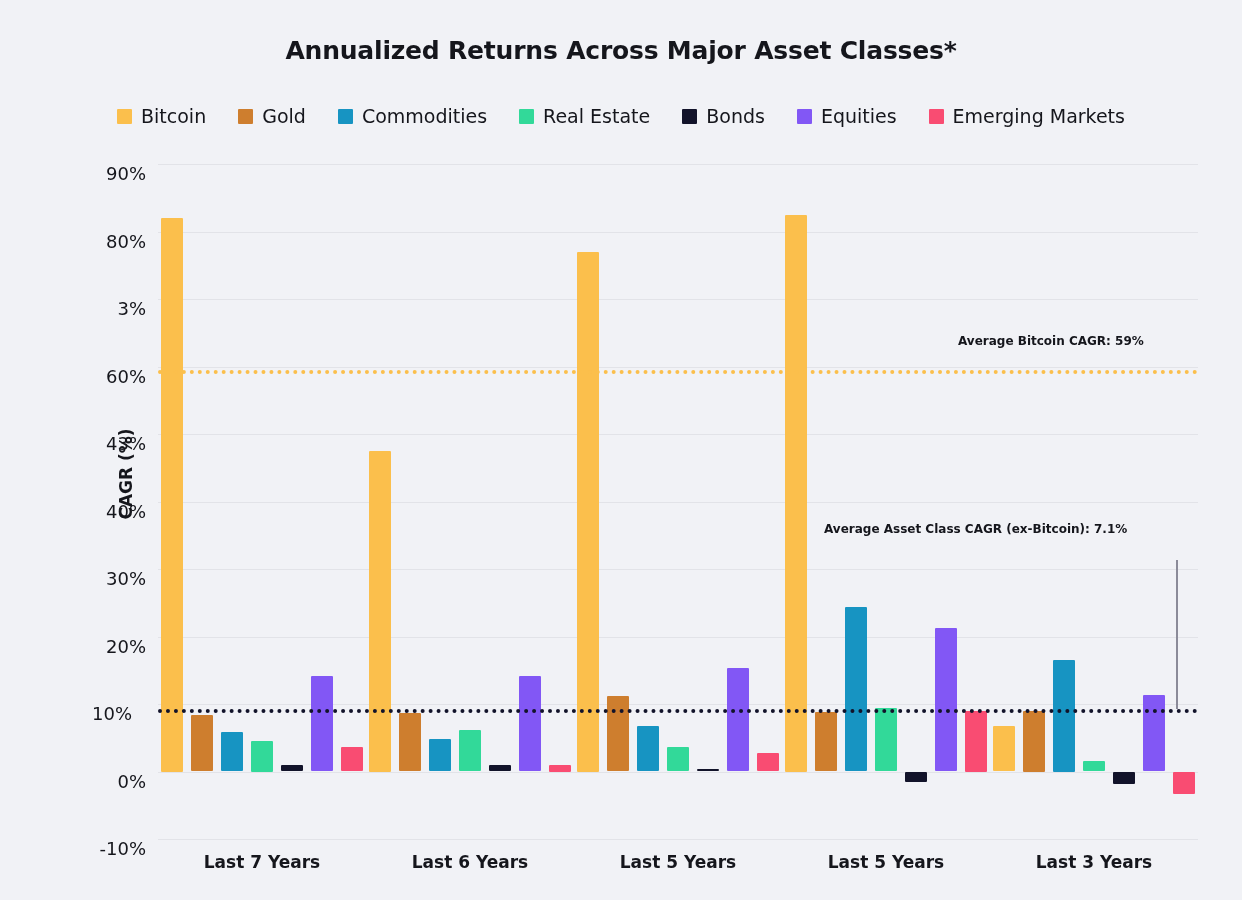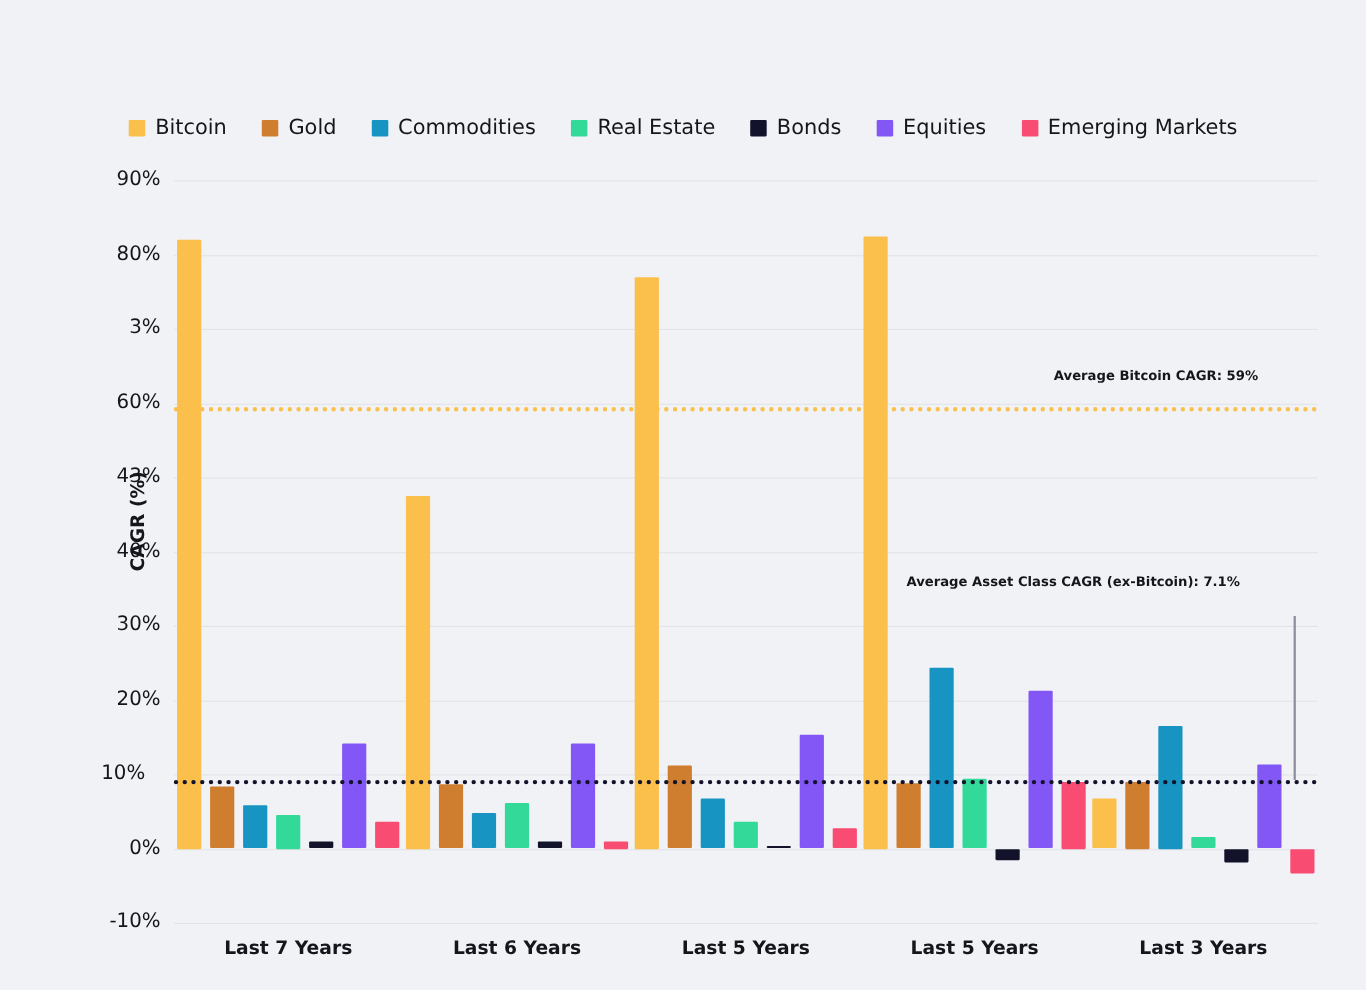--- a/index.html
+++ b/index.html
@@ -52,20 +52,21 @@
 
   
   .ytick {
     position: absolute;
     right: 1092px;     
     font-size: 18px;
     color: #15161c;
     font-weight: 500;
     text-align: right;
     width: 80px;
+    margin-top: 11px;
   }
 
   .yaxis-title {
     position: absolute;
     left: -112px; top: 300px;
     width: 160px;
     transform: rotate(-90deg);
     transform-origin: center center;
     text-align: center;
     font-size: 17px;
@@ -115,20 +116,21 @@
     color: #15161c;
     text-align: center;
     white-space: nowrap;
   }
 </style>
 </head>
 <body>
 
 <div id="root">
 
+  <div class="chart-title">Annualized Returns Across Major Asset Classes*</div>
 
   <div class="legend" id="legend">
       <div class="legend-item">
         <span class="legend-swatch" style="background: rgb(251, 191, 76);"></span>
         <span class="legend-label">Bitcoin</span>
       </div>
       <div class="legend-item">
         <span class="legend-swatch" style="background: rgb(206, 126, 46);"></span>
         <span class="legend-label">Gold</span>
       </div>

